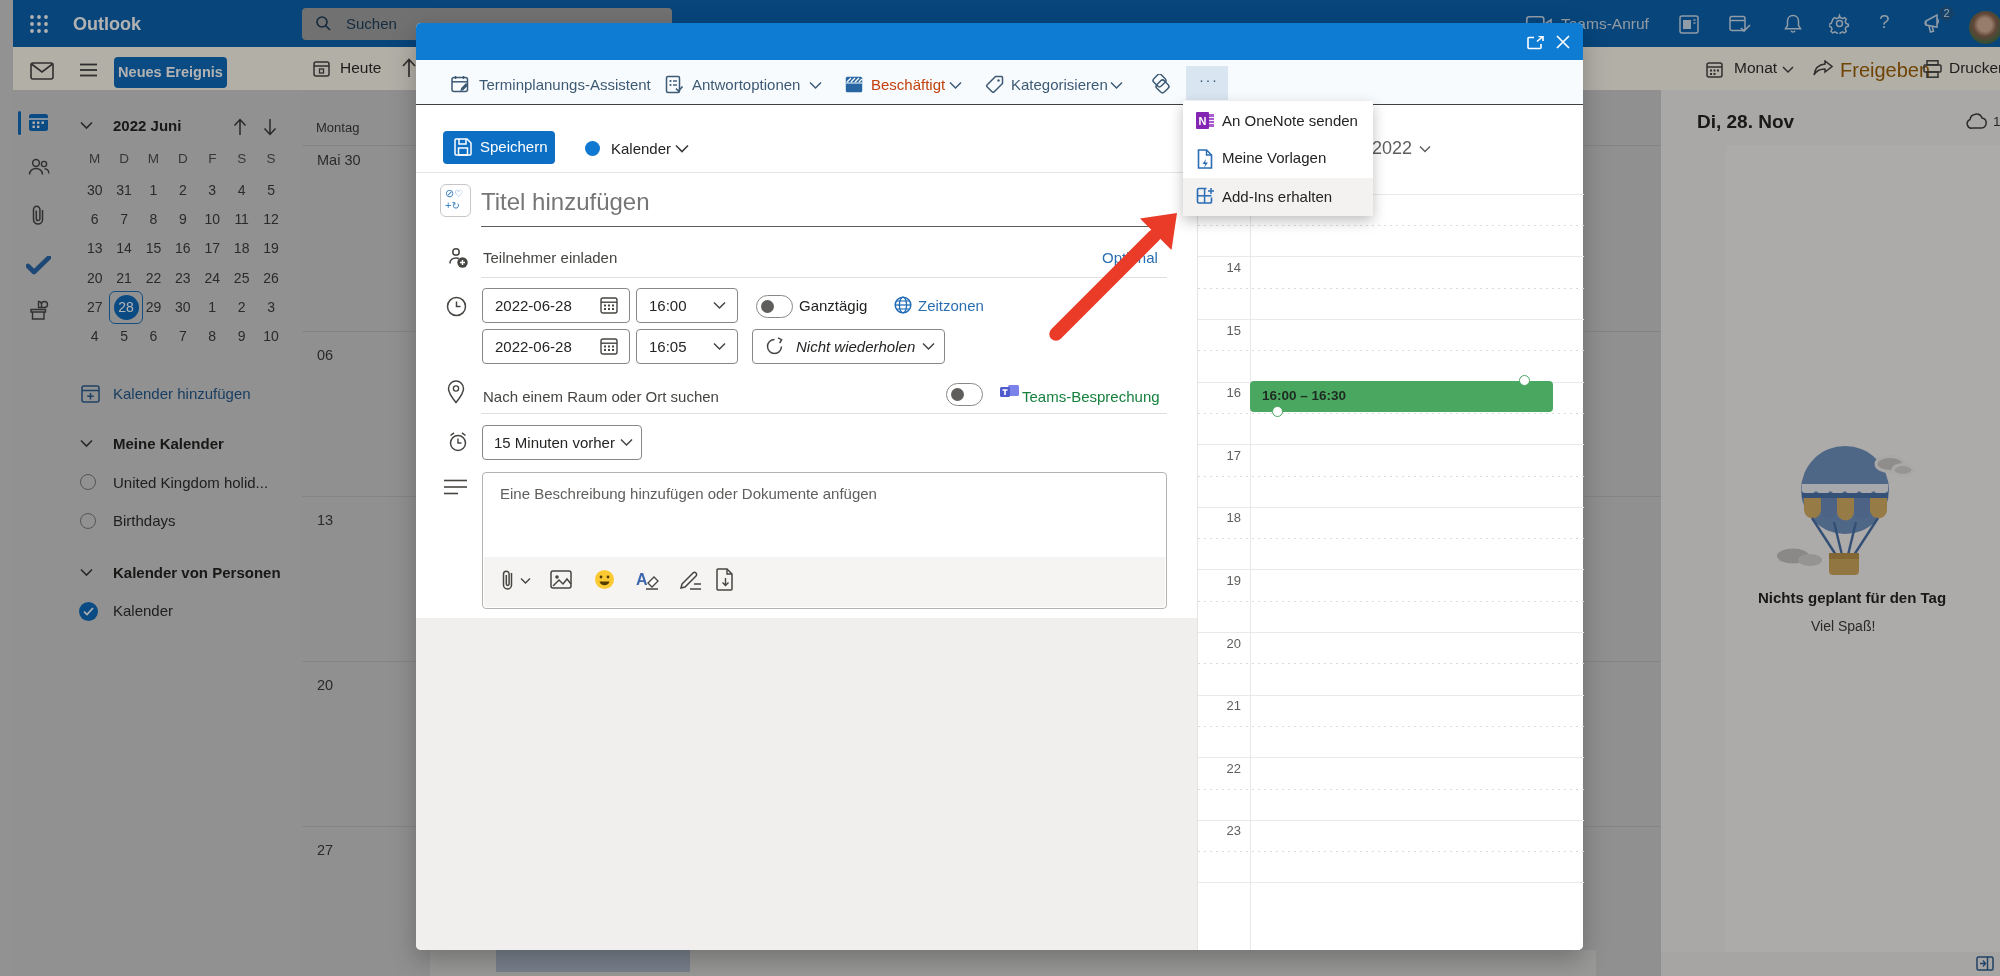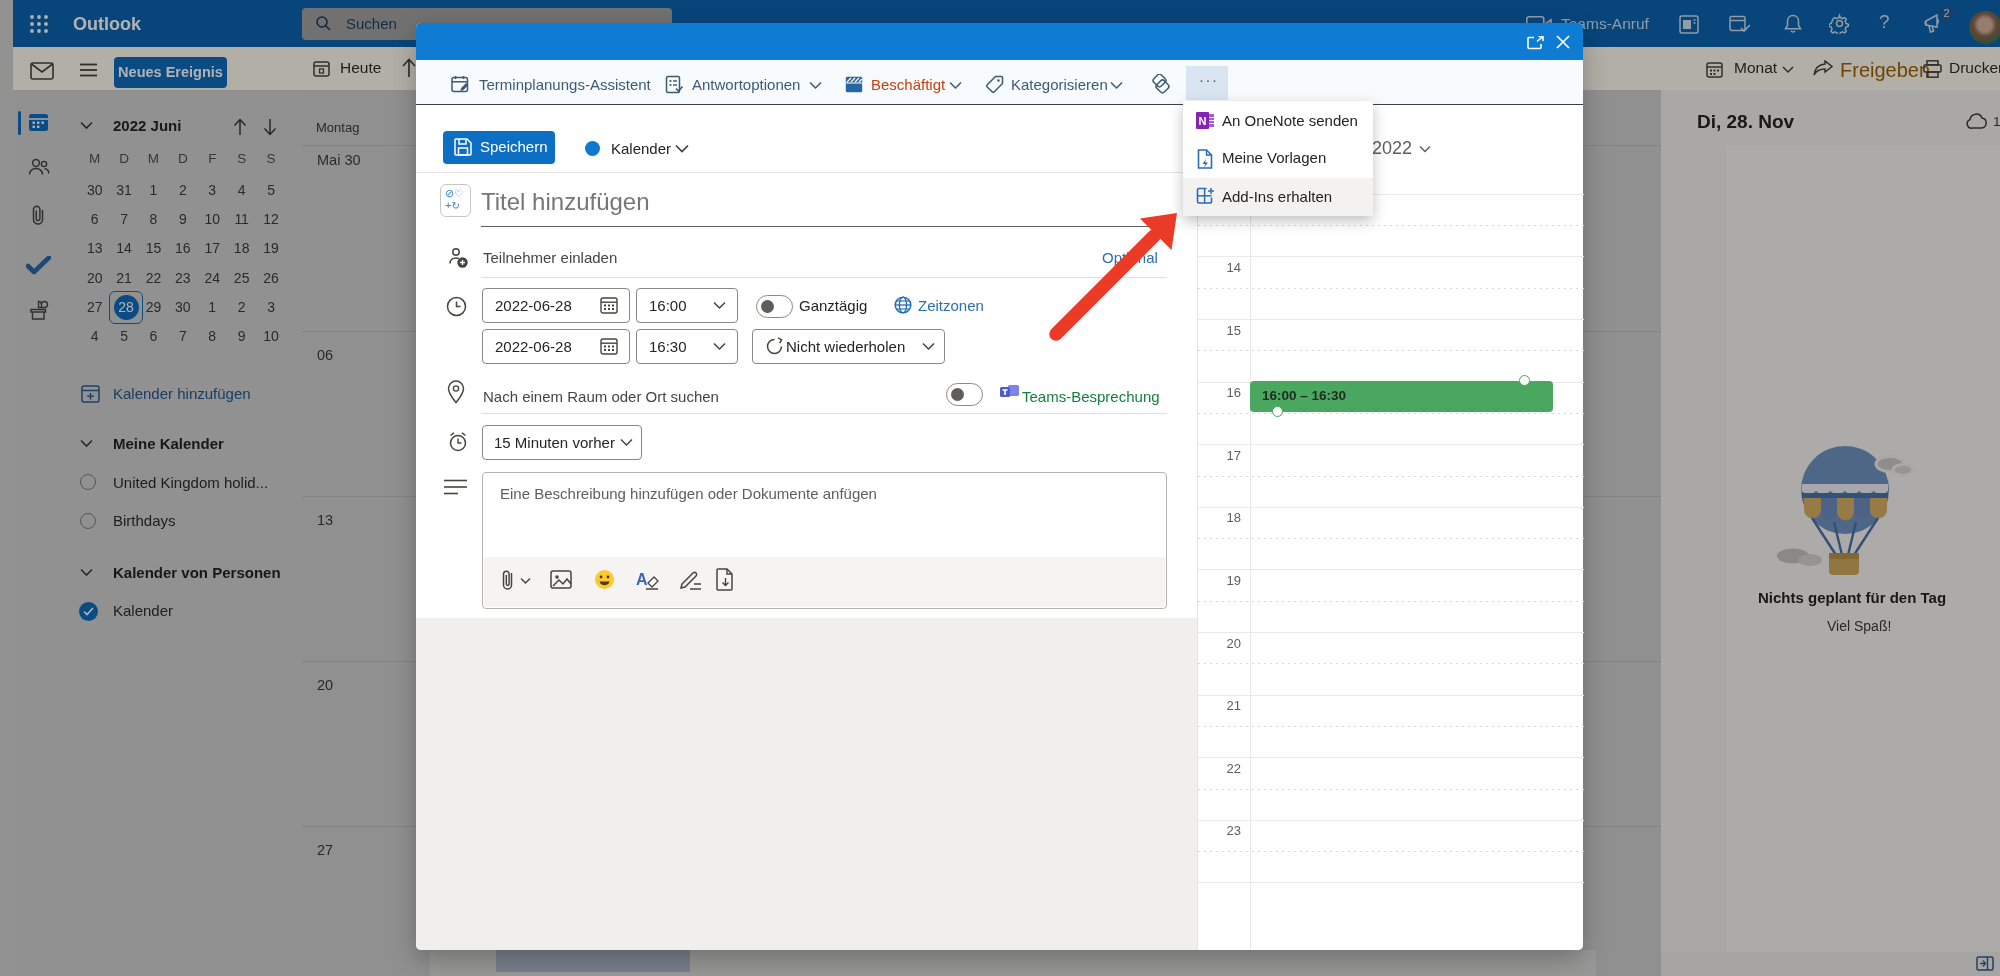--- a/index.html
+++ b/index.html
@@ -331,21 +331,21 @@
           <path d="M112 80 L88 117"></path>
       </g>
       <path d="M63 115 h30 v18 a4 4 0 0 1 -4 4 h-22 a4 4 0 0 1 -4 -4 z" fill="#d2a95e"></path>
       <path d="M63 115 h30 v6 h-30 z" fill="#bb944d"></path>
       <ellipse cx="27" cy="118" rx="16" ry="7.5" fill="#c7c5c3"></ellipse>
       <ellipse cx="44" cy="122" rx="12" ry="6" fill="#d6d4d2"></ellipse>
       <ellipse cx="124" cy="26" rx="14" ry="7.5" fill="#cccac8" stroke="#f3f1ef" stroke-width="3"></ellipse>
       <ellipse cx="137" cy="32" rx="10" ry="5.5" fill="#d8d6d4" stroke="#f3f1ef" stroke-width="3"></ellipse>
     </svg>
     <div class="t" style="left:97px;top:499px;font-size:15px;font-weight:bold;color:#252423;">Nichts geplant für den Tag</div>
-    <div class="t" style="left:150px;top:528px;font-size:14px;color:#3c3b3a;margin-left:16px;">Viel Spaß!</div>
+    <div class="t" style="left:150px;top:528px;font-size:14px;color:#3c3b3a;">Viel Spaß!</div>
     <div class="abs" style="left:0px;top:862px;width:352px;height:24px;background:#efedeb;"></div>
     <svg class="abs" style="left:315px;top:866px;" width="18" height="15" viewBox="0 0 18 15">
         <rect x="1" y="1" width="16" height="13" rx="1.5" fill="none" stroke="#2c5e91" stroke-width="1.5"></rect>
         <line x1="11.5" y1="1" x2="11.5" y2="14" stroke="#2c5e91" stroke-width="1.5"></line>
         <path d="M4 7.5 h5 M7 4.5 l2.5 3 L7 10.5" fill="none" stroke="#2c5e91" stroke-width="1.3"></path>
       </svg>
   </div>
   <div id="taskbar"></div>
   <div class="abs" style="left:483px;top:948px;width:194px;height:24px;background:#aeb9cb;"></div>
 </div>
@@ -476,30 +476,30 @@
         <line x1="1" y1="6.2" x2="17" y2="6.2" stroke="#464542" stroke-width="1.4"></line>
         <g fill="#464542">
           <rect x="4" y="8.5" width="2" height="2"></rect>
           <rect x="8" y="8.5" width="2" height="2"></rect>
           <rect x="12" y="8.5" width="2" height="2"></rect>
           <rect x="4" y="12" width="2" height="2"></rect>
           <rect x="8" y="12" width="2" height="2"></rect>
           <rect x="12" y="12" width="2" height="2"></rect>
         </g>
       </svg>
-    <div class="inpt" style="left:220px;top:224px;width:102px;">16:30</div>
+    <div class="inpt" style="left:220px;top:224px;width:102px;">16:05</div>
     <svg class="abs" style="left:297px;top:237px;" width="13" height="9" viewBox="0 0 13 9">
         <path d="M1 1.5 l5.5 5.5 L12 1.5" fill="none" stroke="#464542" stroke-width="1.5"></path>
       </svg>
     <div class="abs" style="left:336px;top:224px;width:193px;height:35px;border:1px solid #8a8886;border-radius:4px;"></div>
     <svg class="abs" style="left:349px;top:232px;" width="19" height="19" viewBox="0 0 19 19">
         <path d="M9.5 2.5 a7 7 0 1 0 7 7" fill="none" stroke="#464542" stroke-width="1.5"></path>
         <path d="M13 0.8 l3.6 1.9 -1.9 3.5" fill="none" stroke="#464542" stroke-width="1.5"></path>
       </svg>
-    <div class="t" style="left:370px;top:233px;font-size:15px;color:#252423;">Nicht wiederholen</div>
+    <div class="t" style="left:380px;top:233px;font-size:15px;color:#252423;font-style:italic;">Nicht wiederholen</div>
     <svg class="abs" style="left:506px;top:237px;" width="13" height="9" viewBox="0 0 13 9">
         <path d="M1 1.5 l5.5 5.5 L12 1.5" fill="none" stroke="#464542" stroke-width="1.5"></path>
       </svg>
 
     <svg class="abs" style="left:31px;top:275px;" width="18" height="24" viewBox="0 0 18 24">
         <path d="M9 1 a7.5 7.5 0 0 1 7.5 7.5 c0 5-7.5 14-7.5 14 s-7.5-9-7.5-14 A7.5 7.5 0 0 1 9 1 z" fill="none" stroke="#464542" stroke-width="1.5"></path>
         <circle cx="9" cy="8.5" r="2.6" fill="none" stroke="#464542" stroke-width="1.4"></circle>
       </svg>
     <div class="t" style="left:67px;top:283px;font-size:15px;color:#464542;">Nach einem Raum oder Ort suchen</div>
     <div class="abs" style="left:530px;top:278px;width:37px;height:23px;border:1.5px solid #8a8886;border-radius:12px;"></div>

